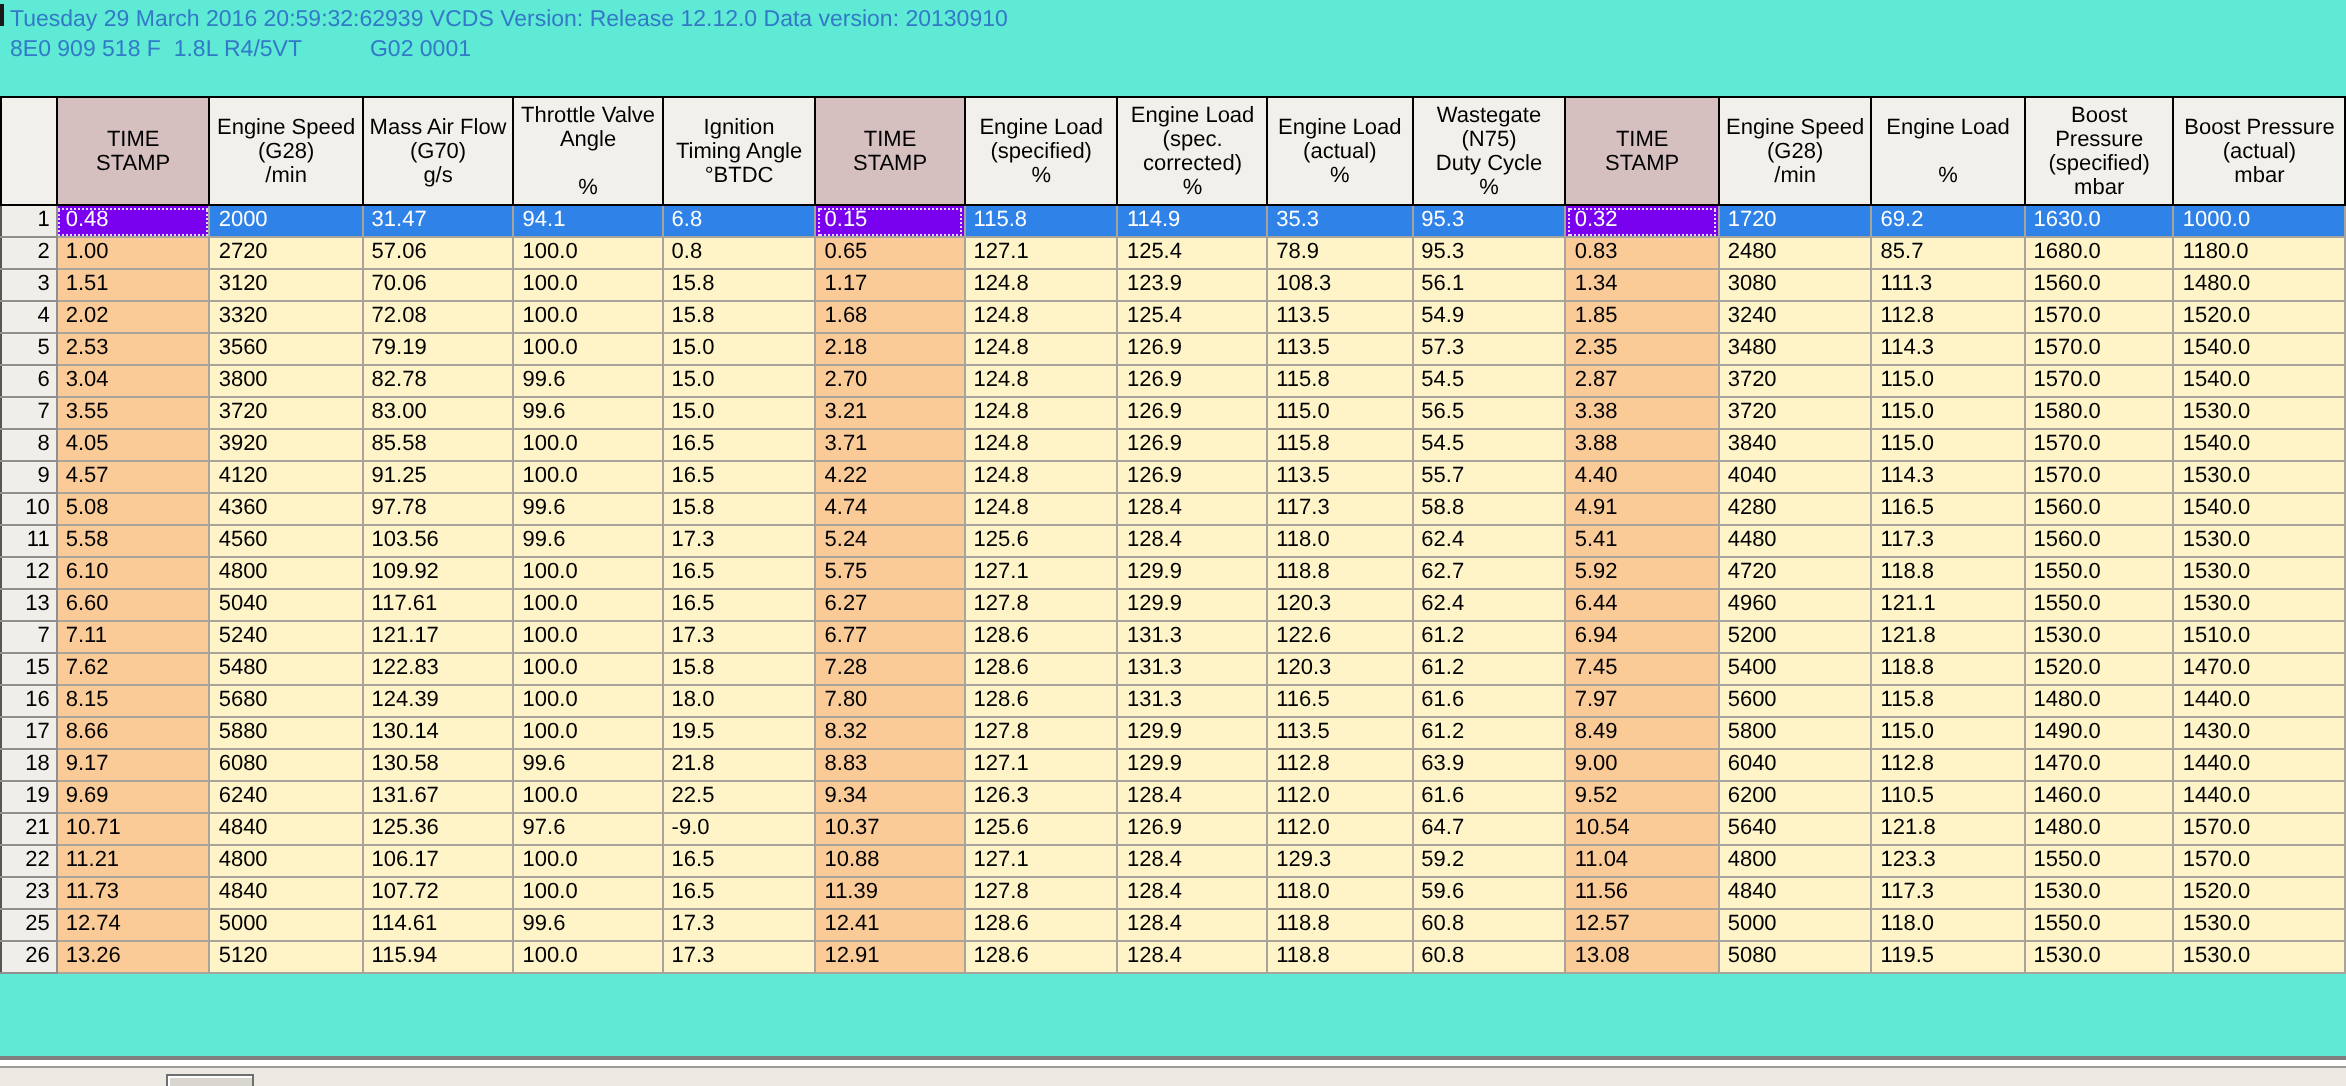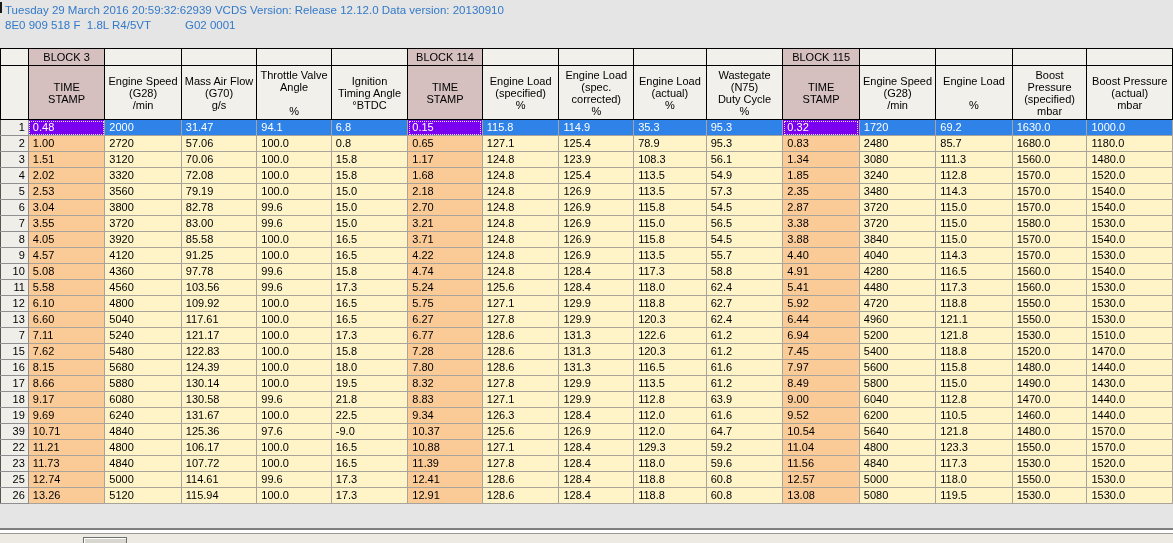--- a/index.html
+++ b/index.html
@@ -1,18 +1,18 @@
 <!DOCTYPE html>
 <html style="--header-text-blue: #3279C8; --header-pink: #D5BFBF; --header-bg: #F2F0EA; --timestamp-orange: #FACB97; --value-cream: #FFF4C8; --selected-blue: #2E82E8; --selected-purple: #7A00F0;"><head>
 <meta charset="utf-8">
 <style>
   html,body { margin:0; padding:0; }
   .screen {
     position:relative; width:1173px; height:543px; overflow:hidden;
-    background:#e5e5e5; font-family:"Liberation Sans", sans-serif;
+    background:#5eead4; font-family:"Liberation Sans", sans-serif;
   }
   .corner-mark { position:absolute; left:0; top:2px; width:2px; height:11px; background:#1a1a1a; }
   .hdr-line { position:absolute; left:5px; white-space:pre; font-size:11.5px; color:var(--header-text-blue,#3279C8); }
   .hdr-line1 { top:4px; }
   .hdr-line2 { top:19px; }
   .hdr-line2 .gap { display:inline-block; width:34px; }
 
   table.log {
     position:absolute; top:48px; left:0; border-collapse:collapse; table-layout:fixed;
     font-size:11px; color:#000;
@@ -61,38 +61,20 @@
       <col style="width:75px">
         <col style="width:73px">
         <col style="width:77px">
         <col style="width:77px">
       <col style="width:77px">
         <col style="width:77px">
         <col style="width:75px">
         <col style="width:86px">
     </colgroup>
     <thead>
-      <tr class="blockrow">
-        <th></th>
-        <th class="pink">BLOCK 3</th>
-        <th></th>
-        <th></th>
-        <th></th>
-        <th></th>
-        <th class="pink">BLOCK 114</th>
-        <th></th>
-        <th></th>
-        <th></th>
-        <th></th>
-        <th class="pink">BLOCK 115</th>
-        <th></th>
-        <th></th>
-        <th></th>
-        <th></th>
-      </tr>
       <tr class="colrow">
         <th></th>
         <th class="pink">TIME
 STAMP</th>
         <th>Engine Speed
 (G28)
 /min</th>
         <th>Mass Air Flow
 (G70)
 g/s</th>
@@ -472,21 +454,21 @@
           <td class="val">128.4</td>
           <td class="val">112.0</td>
           <td class="val">61.6</td>
           <td class="ts blockstart">9.52</td>
           <td class="val">6200</td>
           <td class="val">110.5</td>
           <td class="val">1460.0</td>
           <td class="val">1440.0</td>
         </tr>
         <tr>
-          <td class="rownum">39</td>
+          <td class="rownum">21</td>
           <td class="ts blockstart">10.71</td>
           <td class="val">4840</td>
           <td class="val">125.36</td>
           <td class="val">97.6</td>
           <td class="val">-9.0</td>
           <td class="ts blockstart">10.37</td>
           <td class="val">125.6</td>
           <td class="val">126.9</td>
           <td class="val">112.0</td>
           <td class="val">64.7</td>

